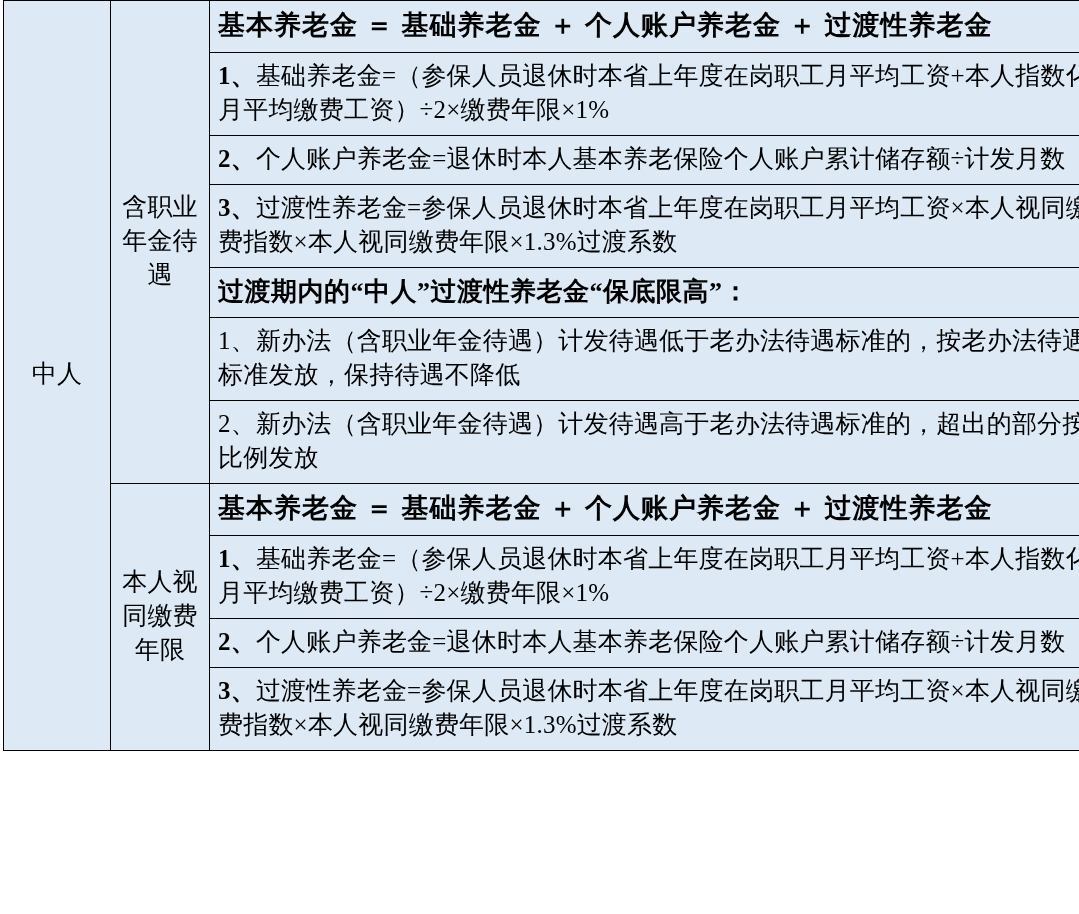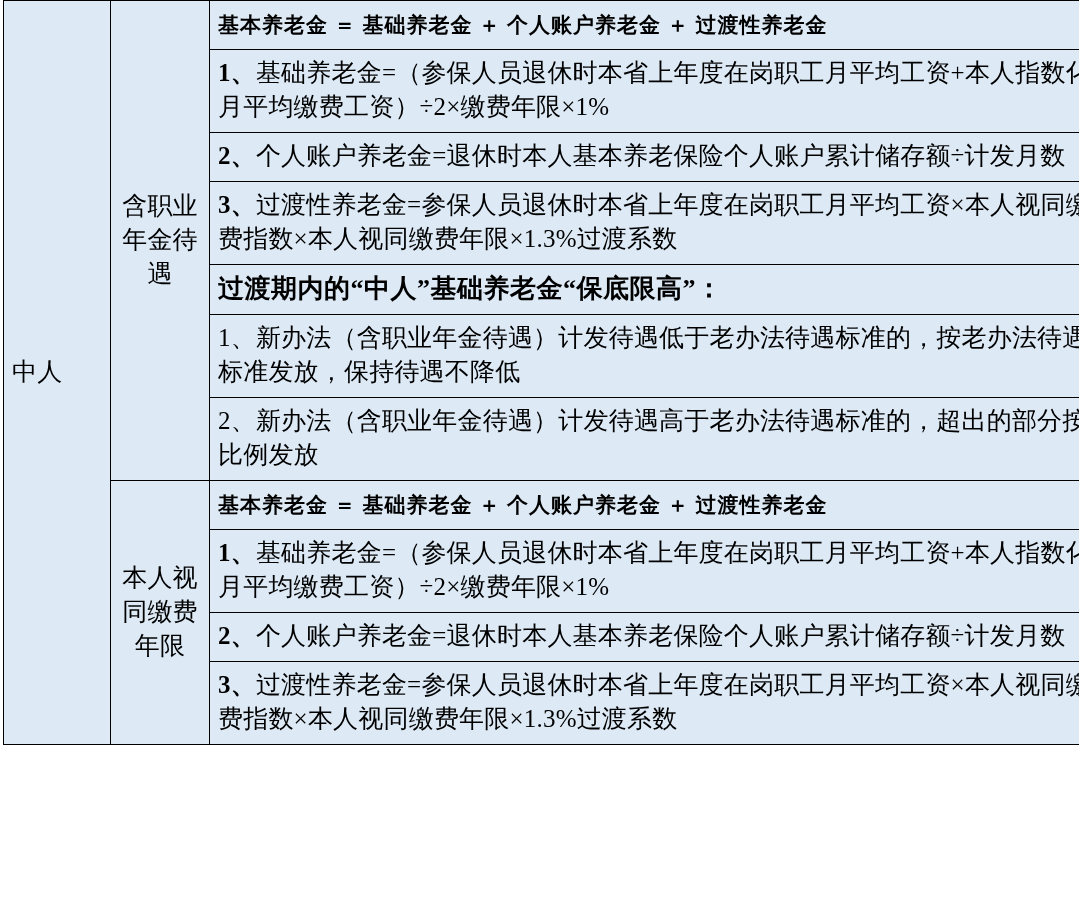--- a/index.html
+++ b/index.html
@@ -31,36 +31,37 @@
     border: 1px solid #000000;
     background: #ddeaf6;
     vertical-align: middle;
     padding: 6px 8px 8px 8px;
     font-size: 25px;
     line-height: 1.36;
     letter-spacing: 0.2px;
   }
   td.col-cat {
     width: 90px;
+    text-align: center;
     font-size: 26px;
     padding: 4px 2px;
   }
   td.col-sub {
     width: 82px;
     text-align: center;
     font-size: 25px;
     padding: 4px 6px;
     line-height: 1.28;
   }
   td.col-body {
     width: 890px;
   }
   .formula-head {
     font-weight: bold;
-    font-size: 21px;
+    font-size: 27px;
     letter-spacing: 1px;
     white-space: nowrap;
   }
   .item-num {
     font-weight: bold;
   }
   .item-term {
     font-weight: normal;
   }
   .sub-head {
@@ -103,21 +104,21 @@
           <span class="item-num">2、</span><span class="item-term">个人账户养老金=</span><span class="plain">退休时本人基本养老保险个人账户累计储存额÷计发月数</span>
         </td>
       </tr>
       <tr>
         <td class="col-body">
           <span class="item-num">3、</span><span class="item-term">过渡性养老金=</span><span class="plain">参保人员退休时本省上年度在岗职工月平均工资×本人视同缴费指数×本人视同缴费年限×1.3%过渡系数</span>
         </td>
       </tr>
       <tr>
         <td class="col-body cell-tall">
-          <span class="sub-head">过渡期内的“中人”基础养老金“保底限高”：</span>
+          <span class="sub-head">过渡期内的“中人”过渡性养老金“保底限高”：</span>
         </td>
       </tr>
       <tr>
         <td class="col-body">
           <span class="plain">1、新办法（含职业年金待遇）计发待遇低于老办法待遇标准的，按老办法待遇标准发放，保持待遇不降低</span>
         </td>
       </tr>
       <tr>
         <td class="col-body">
           <span class="plain">2、新办法（含职业年金待遇）计发待遇高于老办法待遇标准的，超出的部分按比例发放</span>

